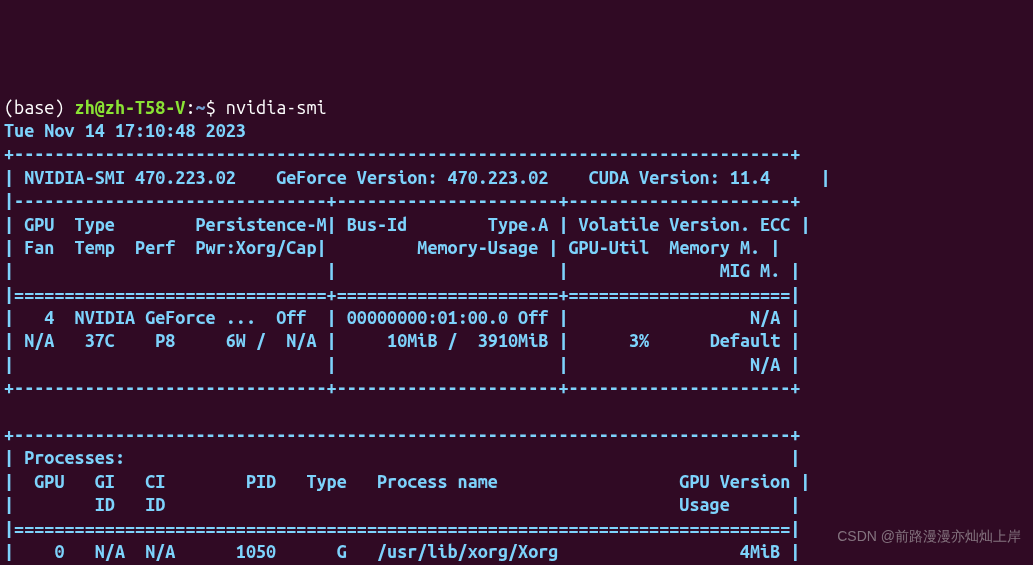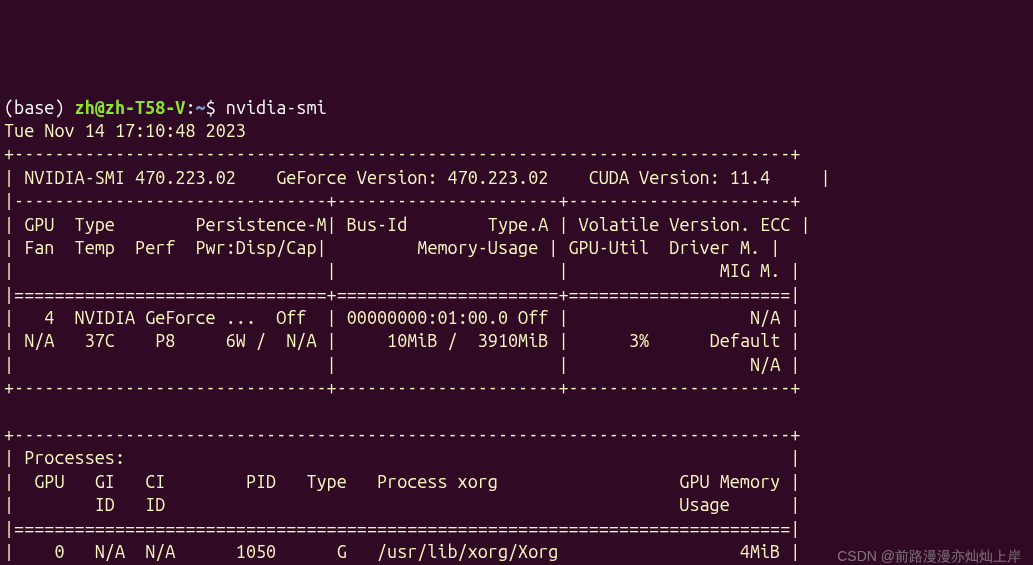--- a/index.html
+++ b/index.html
@@ -18,53 +18,53 @@
       overflow: hidden;
       padding: 2px 4px;
       white-space: pre;
       position: relative;
     }
     .prompt-env { color: #ffffff; }
     .prompt-user { color: #8ae234; font-weight: bold; }
     .prompt-path { color: #729fcf; font-weight: bold; }
     .prompt-symbol { color: #ffffff; }
     .cmd { color: #ffffff; }
-    .output { color: #fef9c3; }
+    .output { color: #7dd3fc; font-weight: bold; }
     .watermark {
       position: absolute;
-      bottom: 0;
+      bottom: 20px;
       right: 12px;
       color: rgba(200, 200, 200, 0.55);
       font-size: 14px;
       font-family: sans-serif;
       white-space: normal;
     }
   </style>
 </head>
 <body>
 
 
 
 <span class="prompt-line"><span class="prompt-env">(base) </span><span class="prompt-user">zh@zh-T58-V</span><span class="prompt-symbol">:</span><span class="prompt-path">~</span><span class="prompt-symbol">$ </span><span class="cmd">nvidia-smi</span></span>
 <span class="output">Tue Nov 14 17:10:48 2023</span>
 <span class="output">+-----------------------------------------------------------------------------+</span>
 <span class="output">| <span>NVIDIA-SMI 470.223.02</span>    <span>GeForce Version: 470.223.02</span>    <span>CUDA Version: 11.4</span>     |</span>
 <span class="output">|-------------------------------+----------------------+----------------------+</span>
 <span class="output">|<span> GPU  Type        Persistence-M</span>|<span> Bus-Id        Type.A </span>|<span> Volatile Version. ECC </span>|</span>
-<span class="output">|<span> Fan  Temp  Perf  Pwr:Disp/Cap</span>|<span>         Memory-Usage </span>|<span> GPU-Util  Driver M. </span>|</span>
+<span class="output">|<span> Fan  Temp  Perf  Pwr:Xorg/Cap</span>|<span>         Memory-Usage </span>|<span> GPU-Util  Memory M. </span>|</span>
 <span class="output">|<span>                               </span>|<span>                      </span>|<span>               MIG M. </span>|</span>
 <span class="output">|===============================+======================+======================|</span>
 <span class="output">|<span>   4  NVIDIA GeForce ...  Off  </span>|<span> 00000000:01:00.0 Off </span>|<span>                  N/A </span>|</span>
 <span class="output">|<span> N/A   37C    P8     6W /  N/A </span>|<span>     10MiB /  3910MiB </span>|<span>      3%      Default </span>|</span>
 <span class="output">|<span>                               </span>|<span>                      </span>|<span>                  N/A </span>|</span>
 <span class="output">+-------------------------------+----------------------+----------------------+</span>
 <span class="output">                                                                               </span>
 <span class="output">+-----------------------------------------------------------------------------+</span>
 <span class="output">|<span> Processes:</span>                                                                  |</span>
-<span class="output">|<span>  GPU   GI   CI        PID   Type   Process xorg                  GPU Memory </span>|</span>
+<span class="output">|<span>  GPU   GI   CI        PID   Type   Process name                  GPU Version </span>|</span>
 <span class="output">|<span>        ID   ID                                                   Usage      </span>|</span>
 <span class="output">|=============================================================================|</span>
 <span class="output">|<span>    0   N/A  N/A      1050      G   /usr/lib/xorg/Xorg                  4MiB </span>|</span>
 <span class="output">|<span>    0   N/A  N/A      1831      G   /usr/lib/xorg/Xorg                  4MiB </span>|</span>
 
 
 <div class="watermark">CSDN @前路漫漫亦灿灿上岸</div>
 
 
 

